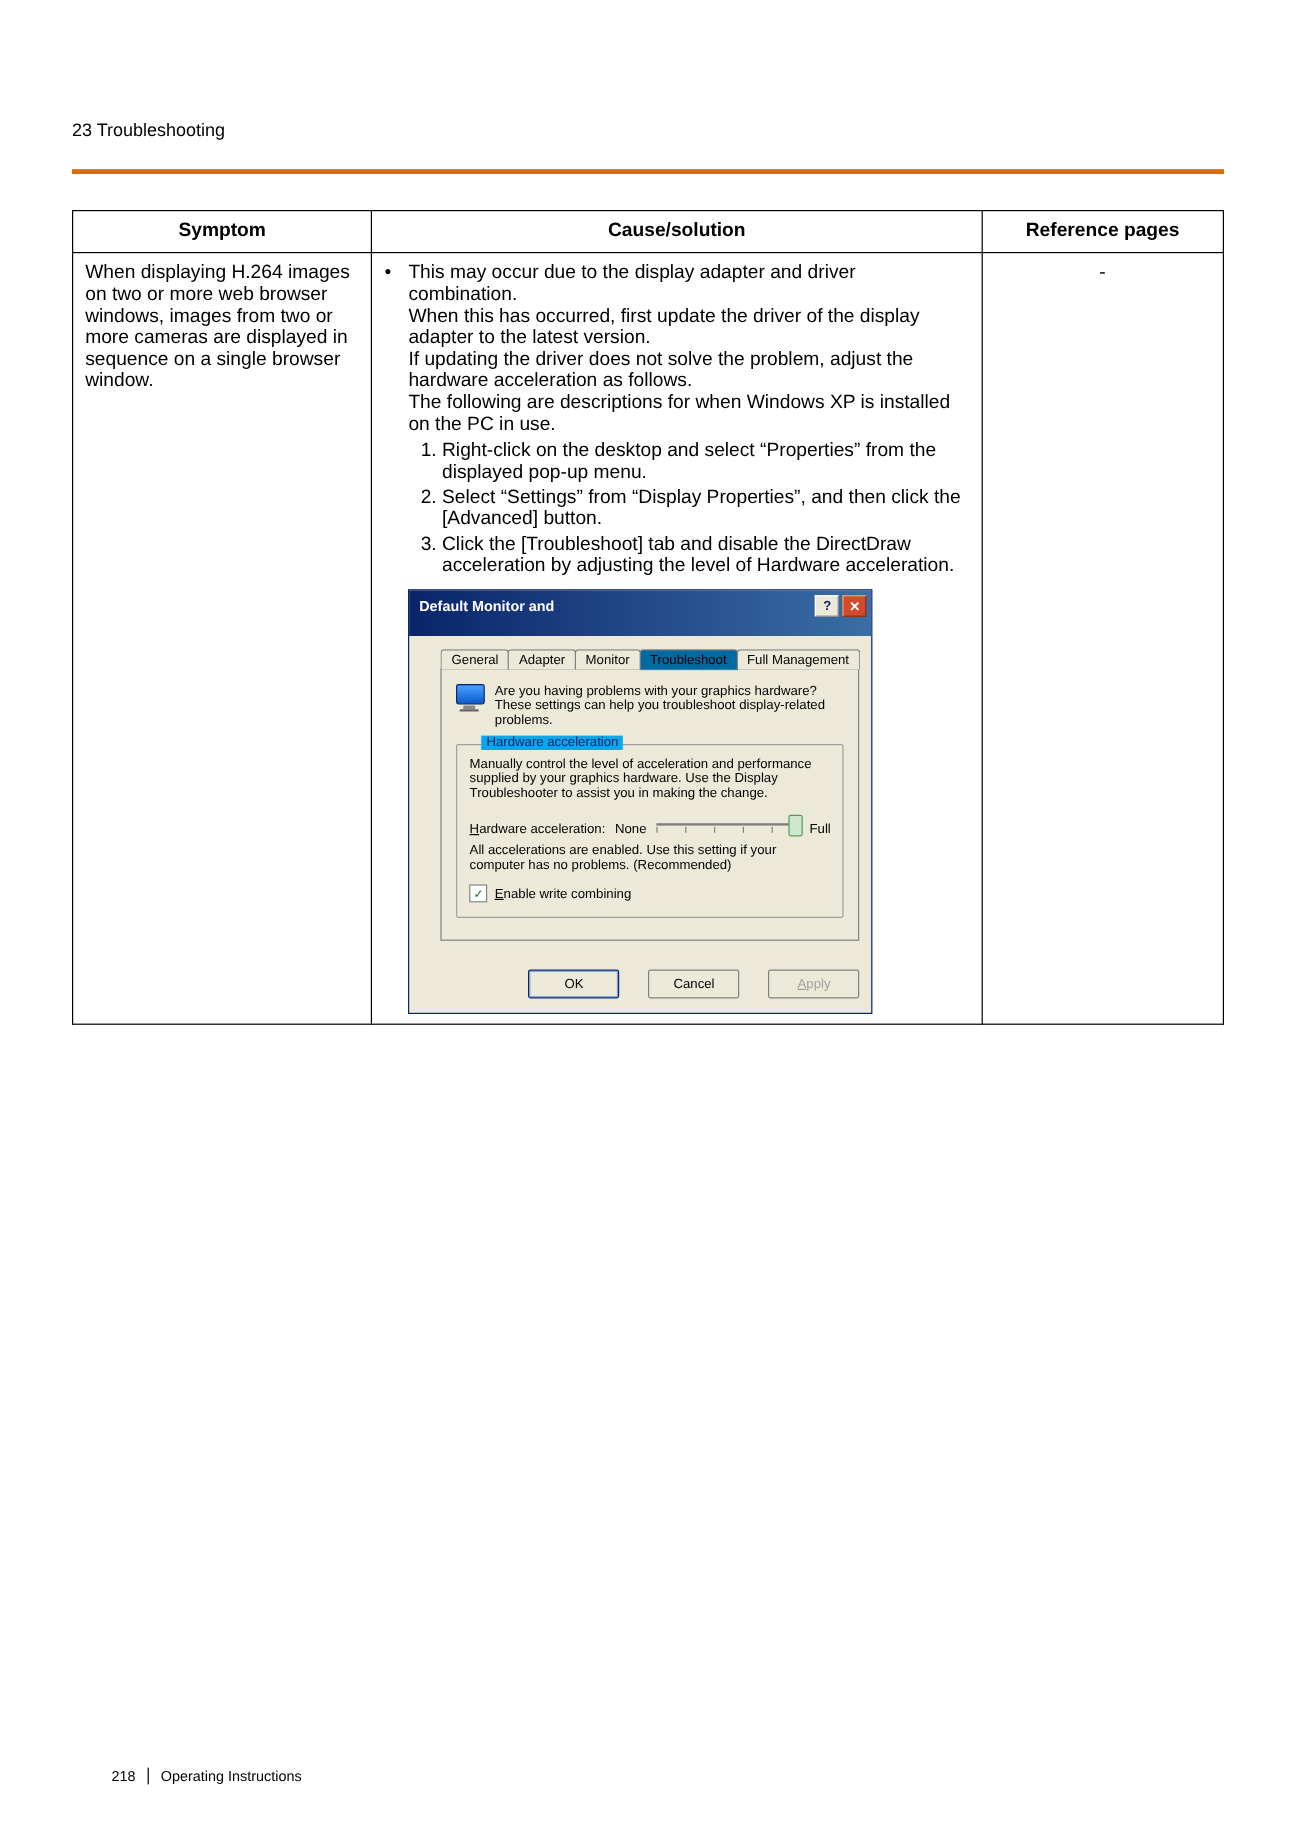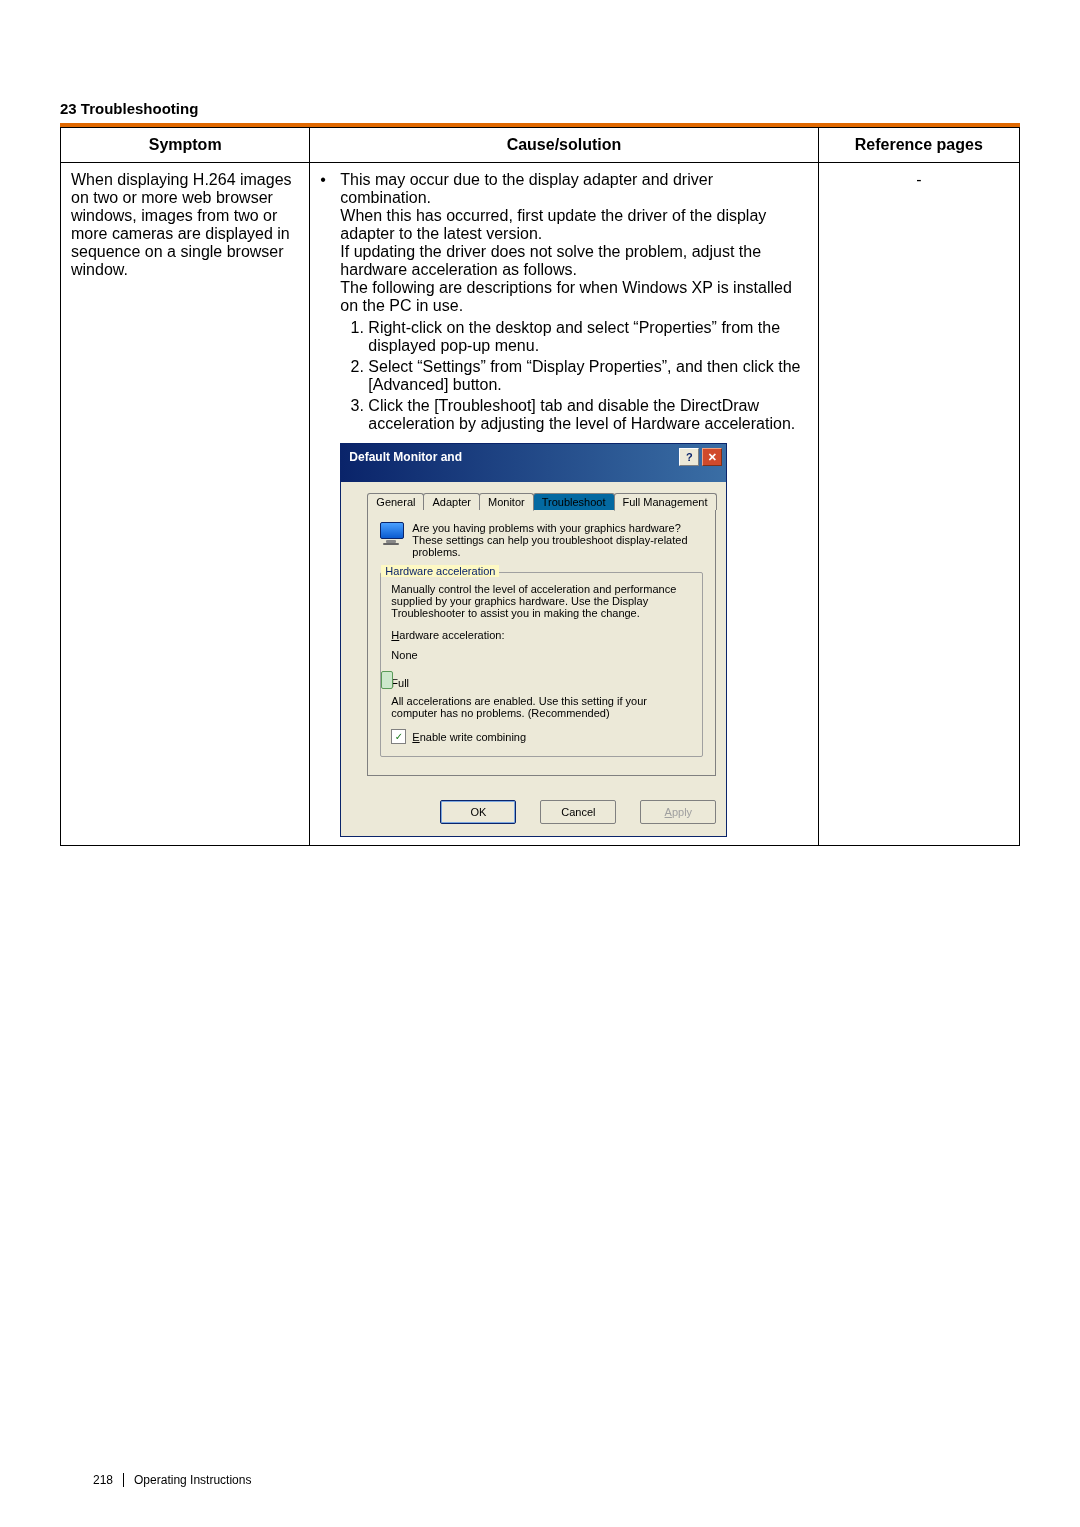--- a/index.html
+++ b/index.html
@@ -1,17 +1,17 @@
 <!DOCTYPE html>
 <html><head>
 <meta charset="utf-8">
 <style>
   html,body { margin:0; padding:0; background:#fff; font-family:Arial, Helvetica, sans-serif; color:#000; }
   .page { width:1080px; min-height:1527px; margin:0 auto; position:relative; box-sizing:border-box; padding:100px 60px 80px 60px; }
-  .section-header { font-size:15px; font-weight:bold; padding-bottom:6px; border-bottom:4px solid #e06800; }
+  .section-header { font-size:15px; font-weight:normal; padding-bottom:24px; border-bottom:4px solid #e06800; margin-bottom:30px; }
   table.trouble { width:100%; border-collapse:collapse; table-layout:fixed; }
   table.trouble th, table.trouble td { border:1px solid #000; padding:8px 10px; font-size:16px; vertical-align:top; }
   table.trouble th { text-align:center; font-weight:bold; }
   col.c1 { width:26%; } col.c2 { width:53%; } col.c3 { width:21%; }
   .ref-cell { text-align:center; }
   .cause-wrap { display:flex; flex-direction:column; }
   .bullet-line { display:flex; }
   .bullet-dot { width:20px; font-size:16px; }
   .bullet-body { flex:1; }
   ol.steps { margin:4px 0 10px 0; padding-left:28px; }
@@ -26,22 +26,22 @@
   .xp-tabs { display:flex; align-items:flex-end; position:relative; top:1px; }
   .xp-tab { border:1px solid #808080; border-bottom:none; background:#ece9d8; padding:2px 8px; font-size:11px; margin-right:-1px; border-top-left-radius:3px; border-top-right-radius:3px; }
   .xp-tab.active { background:#0369a1; position:relative; z-index:2; border-bottom:1px solid #ece9d8; margin-bottom:-1px; }
   .xp-panel { border:1px solid #808080; background:#ece9d8; padding:12px 12px 18px 12px; }
   .intro-row { display:flex; gap:10px; align-items:flex-start; margin-bottom:14px; }
   .monitor-icon { width:22px; height:20px; position:relative; }
   .monitor-icon .screen { width:22px; height:15px; background:linear-gradient(to bottom,#4aa0ff,#0b5bd0); border:1px solid #0a246a; border-radius:2px; }
   .monitor-icon .stand { width:10px; height:3px; background:#888; margin:1px auto 0 auto; border-radius:1px; }
   .monitor-icon .base { width:16px; height:2px; background:#666; margin:0 auto; border-radius:1px; }
   .fieldset { border:1px solid #a0a0a0; padding:10px 10px 12px 10px; position:relative; margin-top:8px; border-radius:2px; }
-  .fieldset .legend { position:absolute; top:-8px; left:0; background:#fef9c3; padding:0 4px; color:#0a246a; font-size:11px; }
-  .slider-row { display:flex; align-items:flex-start; gap:8px; margin:10px 0 6px 0;flex-direction:column; }
+  .fieldset .legend { position:absolute; top:-8px; left:20px; background:#0ea5e9; padding:0 4px; color:#0a246a; font-size:11px; }
+  .slider-row { display:flex; align-items:flex-end; gap:8px; margin:10px 0 6px 0; }
   .slider-track { flex:1; height:20px; position:relative; }
   .track-line { position:absolute; left:0; right:0; top:9px; height:2px; background:#808080; }
   .tick { position:absolute; top:12px; width:1px; height:5px; background:#808080; }
   .thumb { position:absolute; top:2px; width:10px; height:16px; background:#cde8cc; border:1px solid #5a9a58; border-radius:2px; }
   .checkbox-row { display:flex; align-items:center; gap:6px; margin-top:10px; }
   .xp-check { width:13px; height:13px; border:1px solid #808080; background:#fff; display:flex; align-items:center; justify-content:center; font-size:10px; color:#1a7a1a; }
   .xp-actions { display:flex; justify-content:flex-end; gap:24px; padding:10px 10px 12px 0; }
   .xp-push { width:74px; height:22px; border:1px solid #808080; background:#ece9d8; font-size:11px; border-radius:2px; display:flex; align-items:center; justify-content:center; }
   .xp-push.default { border:1px solid #0a246a; box-shadow:0 0 0 1px #7aa7e0 inset; }
   .xp-push.disabled { color:#a0a0a0; }

